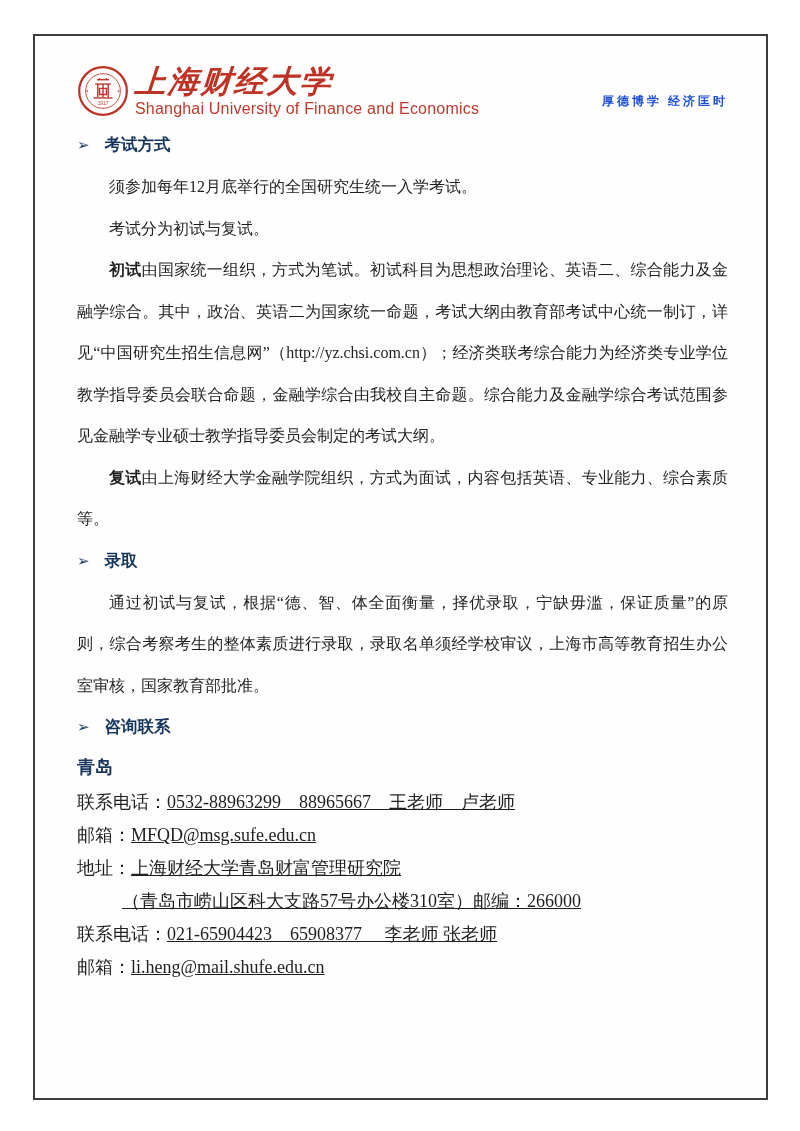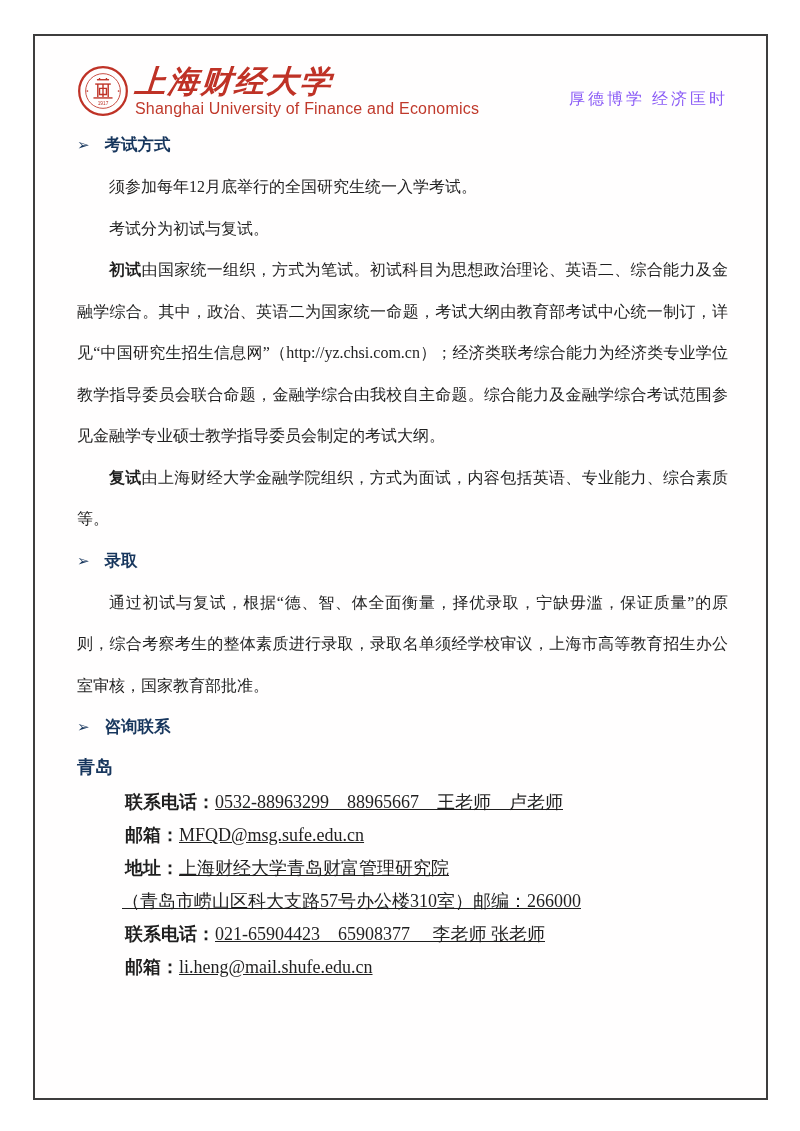--- a/index.html
+++ b/index.html
@@ -41,23 +41,23 @@
   }
   .logo-text .en {
     color: #c0392b;
     font-size: 16px;
     font-family: "Liberation Sans", sans-serif;
     letter-spacing: 0.2px;
     margin-top: 1px;
     white-space: nowrap;
   }
   .motto {
-    font-size: 16px;
-    font-weight: 400;
-    color: #8b5cf6;
+    font-size: 12px;
+    font-weight: 700;
+    color: #1d4ed8;
     letter-spacing: 3px;
     padding-bottom: 8px;
     white-space: nowrap;
   }
   
   .doc-body { font-size: 16px; }
   .sec-head {
     color: #17365d;
     font-weight: 700;
     font-size: 16.5px;
@@ -76,21 +76,21 @@
     text-indent: 2em;
   }
   p.body-line .lead { font-weight: 700; }
   
   .contact-block { font-size: 18px; line-height: 33px; }
   .city {
     color: #17365d;
     font-weight: 700;
     line-height: 38px;
   }
-  .c-line .lbl { font-weight: 700; margin-left: 48px; }
+  .c-line .lbl { font-weight: 400; }
   .c-line .val { white-space: pre-wrap; text-decoration: underline; }
   .c-line.addr2 { padding-left: 45px; }
 </style>
 </head>
 <body>
 
 <div class="page-frame">
 
   <div class="doc-header">
     <div class="logo-lockup">

